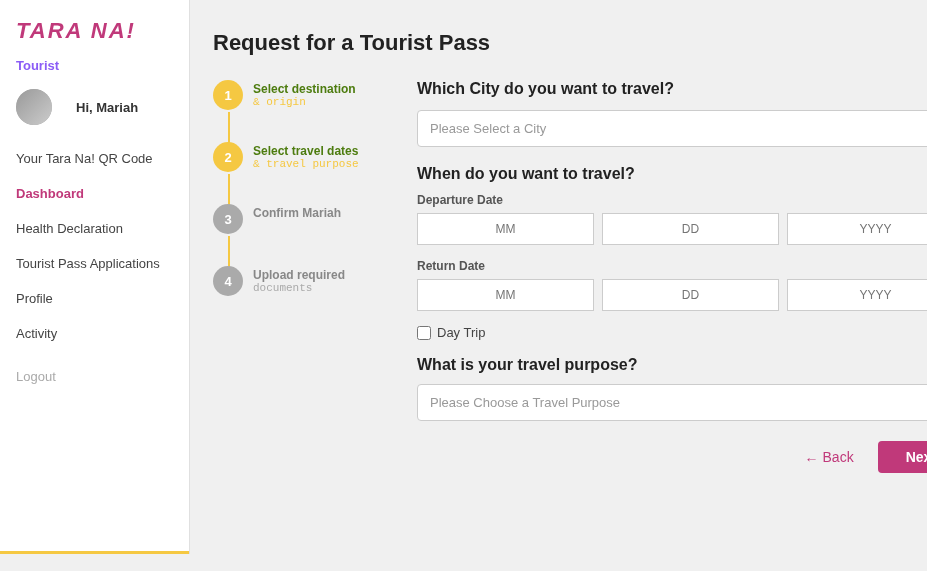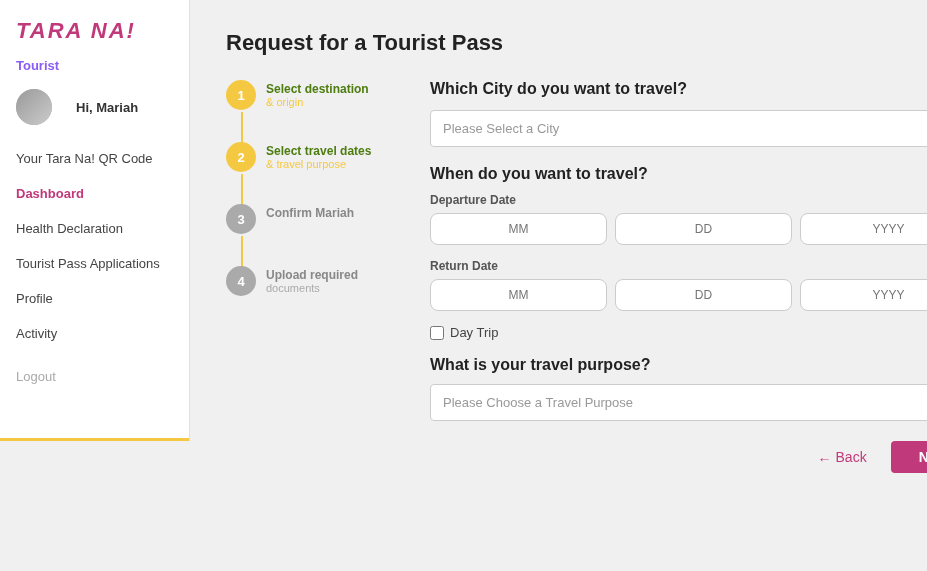--- a/index.html
+++ b/index.html
@@ -7,21 +7,21 @@
 
     
     .sidebar {
       width: 190px;
       min-width: 190px;
       background: #fff;
       display: flex;
       flex-direction: column;
       padding: 0;
       border-right: 1px solid #e0e0e0;
-      height: 441px;
+      height: 554px;
     }
     .sidebar-logo {
       padding: 18px 16px 10px 16px;
       font-size: 22px;
       font-weight: 900;
       color: #c0397a;
       letter-spacing: 2px;
       font-style: italic;
       text-transform: uppercase;
     }
@@ -78,21 +78,21 @@
       margin-top: 8px;
     }
     .sidebar-bottom {
       border-top: 3px solid #f5c842;
       margin-top: auto;
     }
 
     
     .main {
       flex: 1;
-      padding: 30px 36px;
+      padding: 30px 23px;
       background: #f0f0f0;
       overflow-y: auto;
     }
     .page-title {
       font-size: 22px;
       font-weight: bold;
       color: #222;
       margin-bottom: 24px;
     }
 
@@ -144,20 +144,21 @@
       font-size: 12px;
       color: #4d7c0f;
       font-weight: bold;
     }
     .step-label.inactive {
       color: #888;
     }
     .step-sub {
       font-size: 11px;
       color: #f5c842;
+      font-family: Liberation Mono, monospace;
     }
     .step-sub.inactive {
       color: #aaa;
     }
 
     
     .form-col {
       flex: 1;
     }
     .form-section-title {
@@ -195,21 +196,21 @@
     }
     .date-fields {
       display: flex;
       gap: 8px;
       margin-bottom: 14px;
     }
     .date-input {
       flex: 1;
       padding: 8px 10px;
       border: 1px solid #ccc;
-      border-radius: 8px;
+      border-radius: 0;
       background: #fff;
       font-size: 12px;
       color: #bbb;
       text-align: center;
     }
     .date-input.year { flex: 1.4; }
     .checkbox-row {
       display: flex;
       align-items: center;
       gap: 6px;

